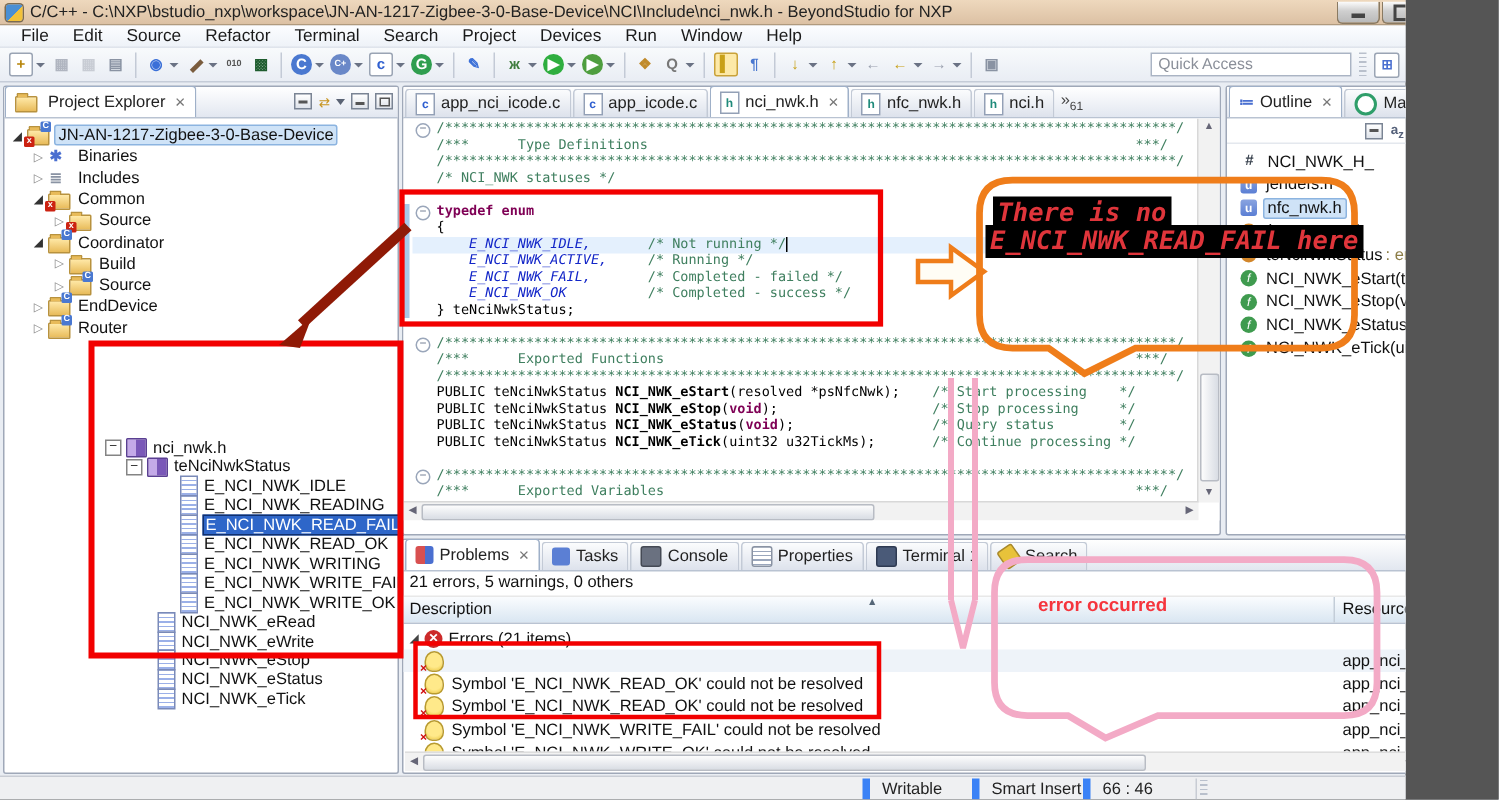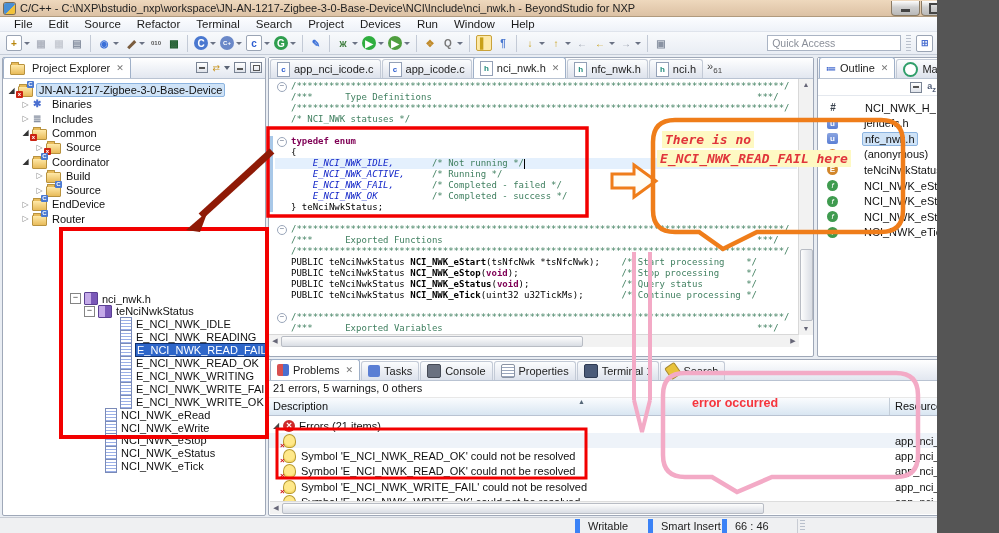--- a/index.html
+++ b/index.html
@@ -137,21 +137,21 @@
   .olrow{position:absolute;height:15px;display:flex;align-items:center;white-space:nowrap;overflow:hidden;width:100%;}
   .ol-type{color:#8c7d46;}
   .olico{flex:none;margin:0 4px 0 0;}
   .ic-def{width:12px;text-align:center;color:#39424e;font-weight:bold;font-size:10px;}
   .ic-inc{width:11px;height:11px;border-radius:2px;background:linear-gradient(#8aa4e0,#5b7fd4);
     color:#fff;font-size:8px;font-weight:bold;text-align:center;line-height:11px;}
   .ic-enum{width:11px;height:11px;border-radius:50%;background:#d2862a;color:#fff;font-size:8px;
     font-weight:bold;text-align:center;line-height:11px;}
   .ic-func{width:11px;height:11px;border-radius:50%;background:#3f9b4f;color:#fff;font-size:8px;
     font-style:italic;text-align:center;line-height:11px;}
-  .ollabel{padding:0 2px;margin-left:20px;}
+  .ollabel{padding:0 2px;}
   .ollabel.sel{background:#cfe3f7;border:1px solid #8cb4e0;border-radius:2px;}
   .olexp{width:9px;font-size:8px;color:#8a8a8a;text-align:center;flex:none;}
   
   #problems{left:268px;top:359px;width:729px;height:157px;}
   .pr-summary{height:15px;font-size:11px;padding:1px 0 0 4px;border-bottom:1px solid #e8e8e8;}
   .pr-header{position:relative;height:17px;background:linear-gradient(#fafcfe,#d9e6f2);
     border-bottom:1px solid #b9c3d2;font-size:11px;}
   .pr-header .col1{position:absolute;left:4px;top:2px;}
   .pr-header .sortmark{position:absolute;left:309px;top:0px;font-size:7px;color:#567;}
   .pr-header .coldiv{position:absolute;left:620px;top:0;width:1px;height:17px;background:#c3cdd8;}
@@ -186,21 +186,21 @@
   .pi-make{width:11px;height:11px;border-radius:50%;border:2px solid #2f9e6a;background:#fff;display:inline-block;}
   
   .statusbar{position:absolute;left:0;top:517px;width:999px;height:16px;background:#eff0f2;
     border-top:1px solid #c8ccd4;font-size:11px;color:#222;}
   .sb-field{position:absolute;top:1px;height:14px;display:flex;align-items:center;padding-left:8px;
     border-left:5px solid #3b82f6;}
   
   #anno-svg{position:absolute;left:0;top:0;width:999px;height:533px;pointer-events:none;z-index:60;}
   .anno-text{position:absolute;z-index:61;pointer-events:none;white-space:nowrap;}
   .bubble-line{font-family:"DejaVu Sans Mono",monospace;font-style:italic;font-weight:bold;
-    color:#e0353b;background:#fef9c3;font-size:13px;padding:1px 3px;}
+    color:#e0353b;background:#000000;font-size:17px;padding:1px 3px;}
   #err-occ{font-weight:bold;color:#f5353d;font-size:12.5px;}
   .greenorb{position:absolute;left:982px;top:371px;width:17px;height:17px;border-radius:50%;z-index:55;
     background:radial-gradient(circle at 35% 30%,#b8f0c0,#2fae3f 60%,#187a28);border:1px solid #116622;}
 </style>
 </head>
 <body>
 
 <div id="app">
 
   <div class="titlebar">
@@ -602,21 +602,21 @@
           <div class="cl">
             <span class="gut"></span>
             <span class="ctext"><span class="sc-c">/***      Exported Functions                                                          ***/</span></span>
           </div>
           <div class="cl">
             <span class="gut"></span>
             <span class="ctext"><span class="sc-c">/******************************************************************************************/</span></span>
           </div>
           <div class="cl">
             <span class="gut"></span>
-            <span class="ctext"><span class="sc-p">PUBLIC teNciNwkStatus </span><span class="sc-f">NCI_NWK_eStart</span><span class="sc-p">(tsNfcNwk *tsNfcNwk);</span><span class="sc-p">    </span><span class="sc-c">/* Start processing    */</span></span>
+            <span class="ctext"><span class="sc-p">PUBLIC teNciNwkStatus </span><span class="sc-f">NCI_NWK_eStart</span><span class="sc-p">(resolved *psNfcNwk);</span><span class="sc-p">    </span><span class="sc-c">/* Start processing    */</span></span>
           </div>
           <div class="cl">
             <span class="gut"></span>
             <span class="ctext"><span class="sc-p">PUBLIC teNciNwkStatus </span><span class="sc-f">NCI_NWK_eStop</span><span class="sc-p">(</span><span class="sc-k">void</span><span class="sc-p">);</span><span class="sc-p">                   </span><span class="sc-c">/* Stop processing     */</span></span>
           </div>
           <div class="cl">
             <span class="gut"></span>
             <span class="ctext"><span class="sc-p">PUBLIC teNciNwkStatus </span><span class="sc-f">NCI_NWK_eStatus</span><span class="sc-p">(</span><span class="sc-k">void</span><span class="sc-p">);</span><span class="sc-p">                 </span><span class="sc-c">/* Query status        */</span></span>
           </div>
           <div class="cl">

